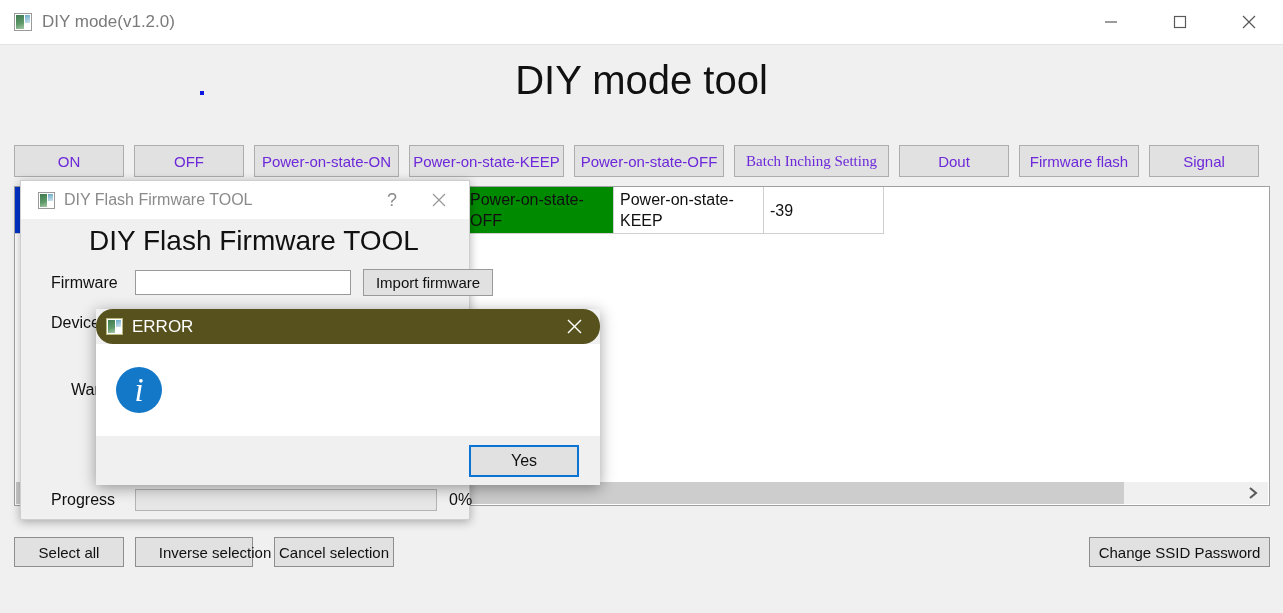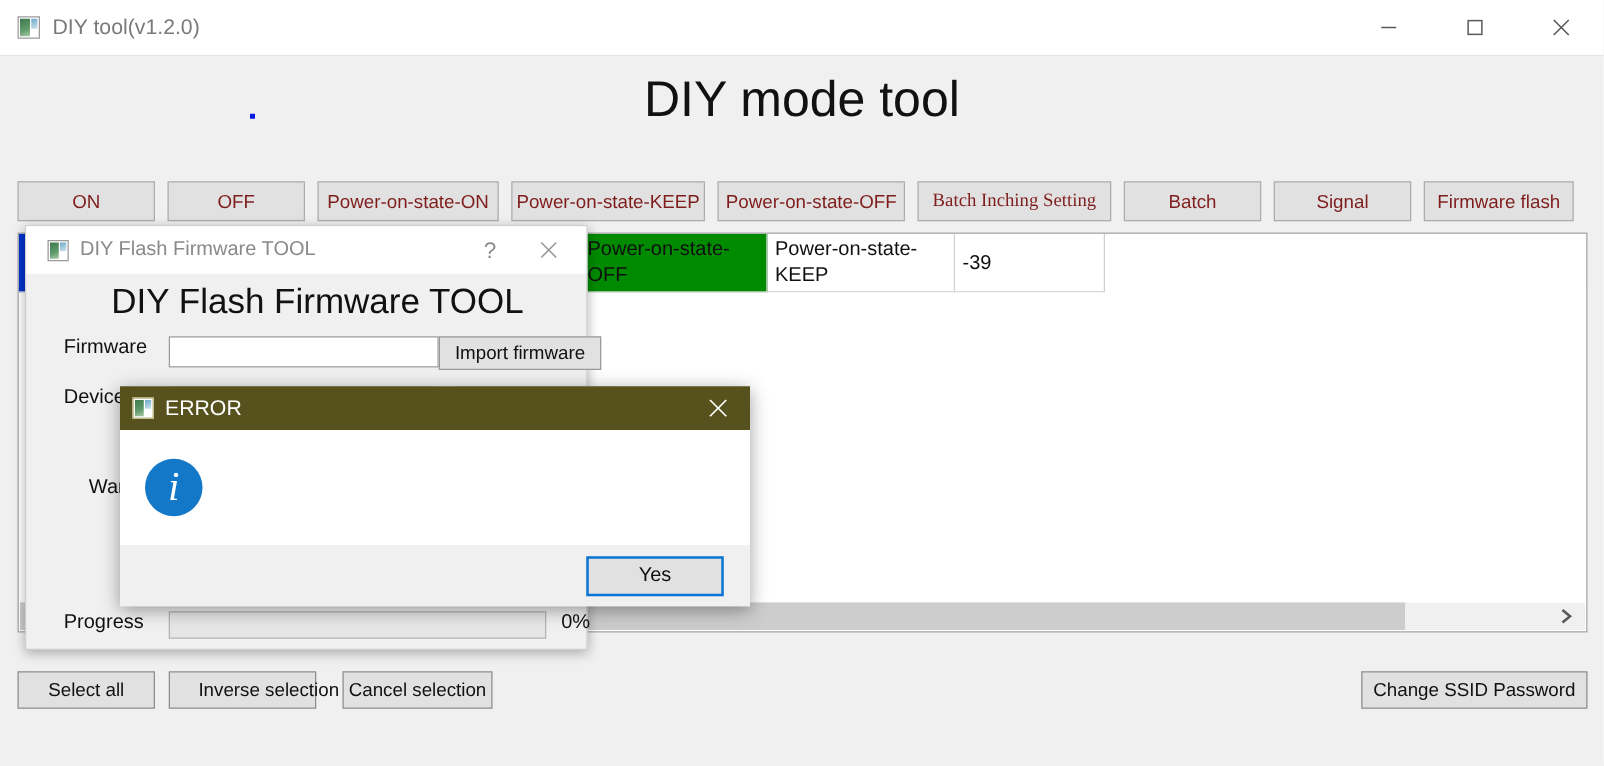--- a/index.html
+++ b/index.html
@@ -92,21 +92,21 @@
     position: absolute;
     left: 14px; top: 145px;
     width: 1256px; height: 32px;
     display: flex;
     gap: 10px;
   }
   .tbtn {
     background: #e1e1e1;
     border: 1px solid #adadad;
     font-size: 15px;
-    color: #7f1d1d;
+    color: #6d28d9;
     display: flex;
     align-items: center;
     justify-content: center;
     box-sizing: border-box;
     white-space: nowrap;
     height: 32px;
   }
   .tbtn.w1 { width: 110px; }
   .tbtn.w2 { width: 110px; }
   .tbtn.w3 { width: 145px; }
@@ -258,21 +258,21 @@
   .fw-heading {
     text-align: center;
     font-size: 28px;
     color: #111111;
     margin-top: 6px;
     padding-left: 18px;
   }
   .fw-row {
     position: absolute;
     display: flex;
-    align-items: flex-start;
+    align-items: center;
   }
   .fw-label {
     font-size: 16px;
     color: #101010;
     width: 84px;
     text-align: left;
   }
   .fw-input {
     width: 216px; height: 25px;
     background: #ffffff;
@@ -319,20 +319,21 @@
     background: #f0f0f0;
     box-shadow: 0 3px 14px rgba(0,0,0,0.38);
     box-sizing: border-box;
   }
   .err-titlebar {
     height: 35px;
     background: #57521d;
     display: flex;
     align-items: center;
     position: relative;
+    border-radius: 17px;
   }
   .err-icon {
     width: 17px; height: 17px;
     margin-left: 10px;
     position: relative;
     border: 1px solid #b9b67f;
     background: #ffffff;
     box-sizing: border-box;
   }
   .err-icon::before {
@@ -407,21 +408,21 @@
     display: flex; align-items: center; justify-content: center;
   }
 </style>
 </head>
 <body>
 
 <div id="app">
 
   <div class="titlebar">
     <div class="tb-icon"></div>
-    <div class="tb-title">DIY tool(v1.2.0)</div>
+    <div class="tb-title">DIY mode(v1.2.0)</div>
     <div class="win-controls">
       <div class="win-btn">
         <svg width="16" height="16" viewBox="0 0 16 16">
             <line x1="2" y1="8" x2="14" y2="8" stroke="#5a5a5a" stroke-width="1.2"></line>
           </svg>
       </div>
       <div class="win-btn">
         <svg width="16" height="16" viewBox="0 0 16 16">
             <rect x="2.5" y="2.5" width="11" height="11" fill="none" stroke="#5a5a5a" stroke-width="1.2"></rect>
           </svg>
@@ -438,23 +439,23 @@
   <div class="app-heading">DIY mode tool</div>
   <div class="blue-dot"></div>
 
   <div class="toolbar">
     <div class="tbtn w1">ON</div>
     <div class="tbtn w2">OFF</div>
     <div class="tbtn w3">Power-on-state-ON</div>
     <div class="tbtn w4">Power-on-state-KEEP</div>
     <div class="tbtn w5">Power-on-state-OFF</div>
     <div class="tbtn w6">Batch Inching Setting</div>
-    <div class="tbtn w7">Batch</div>
+    <div class="tbtn w7">Dout</div>
+    <div class="tbtn w9">Firmware flash</div>
     <div class="tbtn w8">Signal</div>
-    <div class="tbtn w9">Firmware flash</div>
   </div>
 
   <div class="table-wrap">
     <div class="trow">
       <div class="tcell sel" style="width:14px"></div>
       <div class="tcell" style="width:135px"></div>
       <div class="tcell cyan" style="width:150px">OFF</div>
       <div class="tcell" style="width:150px">Power-on-state-ON</div>
       <div class="tcell green" style="width:150px">Power-on-state-OFF</div>
       <div class="tcell" style="width:150px">Power-on-state-KEEP</div>
@@ -487,21 +488,21 @@
             <line x1="15" y1="3" x2="3" y2="15" stroke="#9a9a9a" stroke-width="1.3"></line>
           </svg>
       </div>
     </div>
 
     <div class="fw-heading">DIY Flash Firmware TOOL</div>
 
     <div class="fw-row" id="fw-row-firmware">
       <div class="fw-label">Firmware</div>
       <div class="fw-input" title=""></div>
-      <div class="fw-btn" style="width:130px">Import firmware</div>
+      <div class="fw-btn" style="margin-left:12px;width:130px">Import firmware</div>
     </div>
 
     <div class="fw-row" id="fw-row-device">
       <div class="fw-label">Device</div>
       <div class="fw-input" title=""></div>
       <div class="fw-btn" style="margin-left:12px;width:130px"></div>
     </div>
 
     <div class="fw-row" id="fw-row-warning">
       <div class="fw-warning-label">Warning</div>

